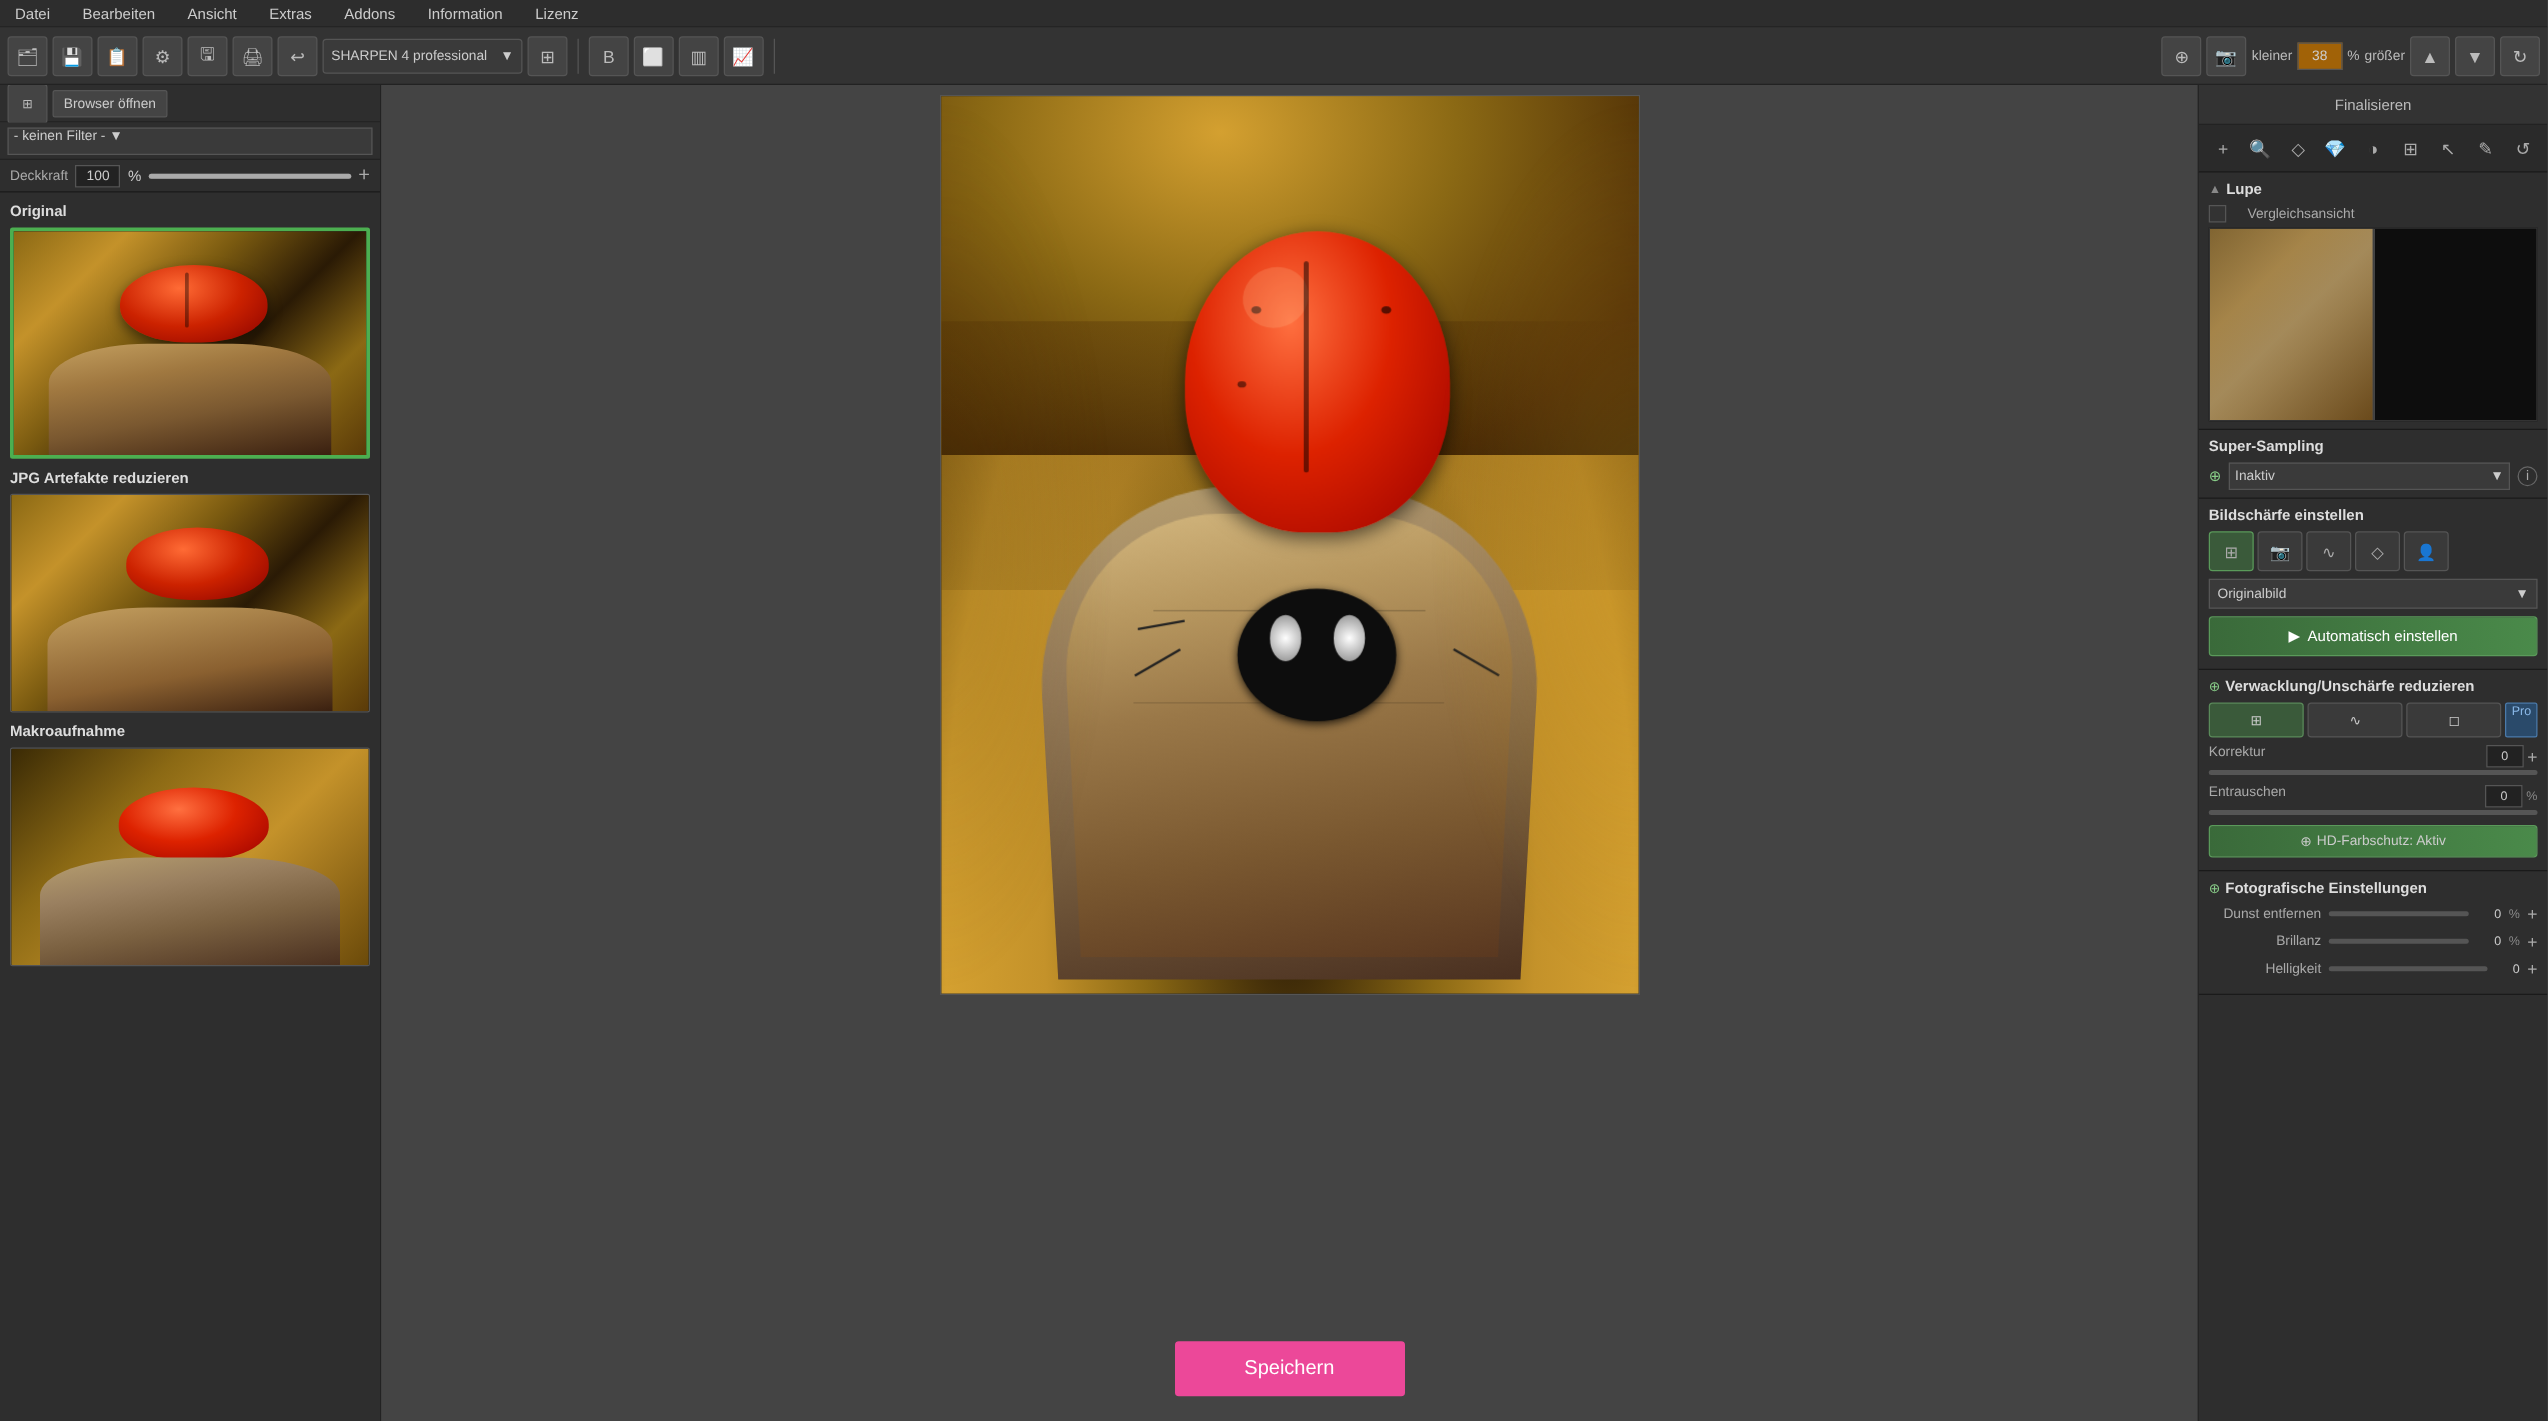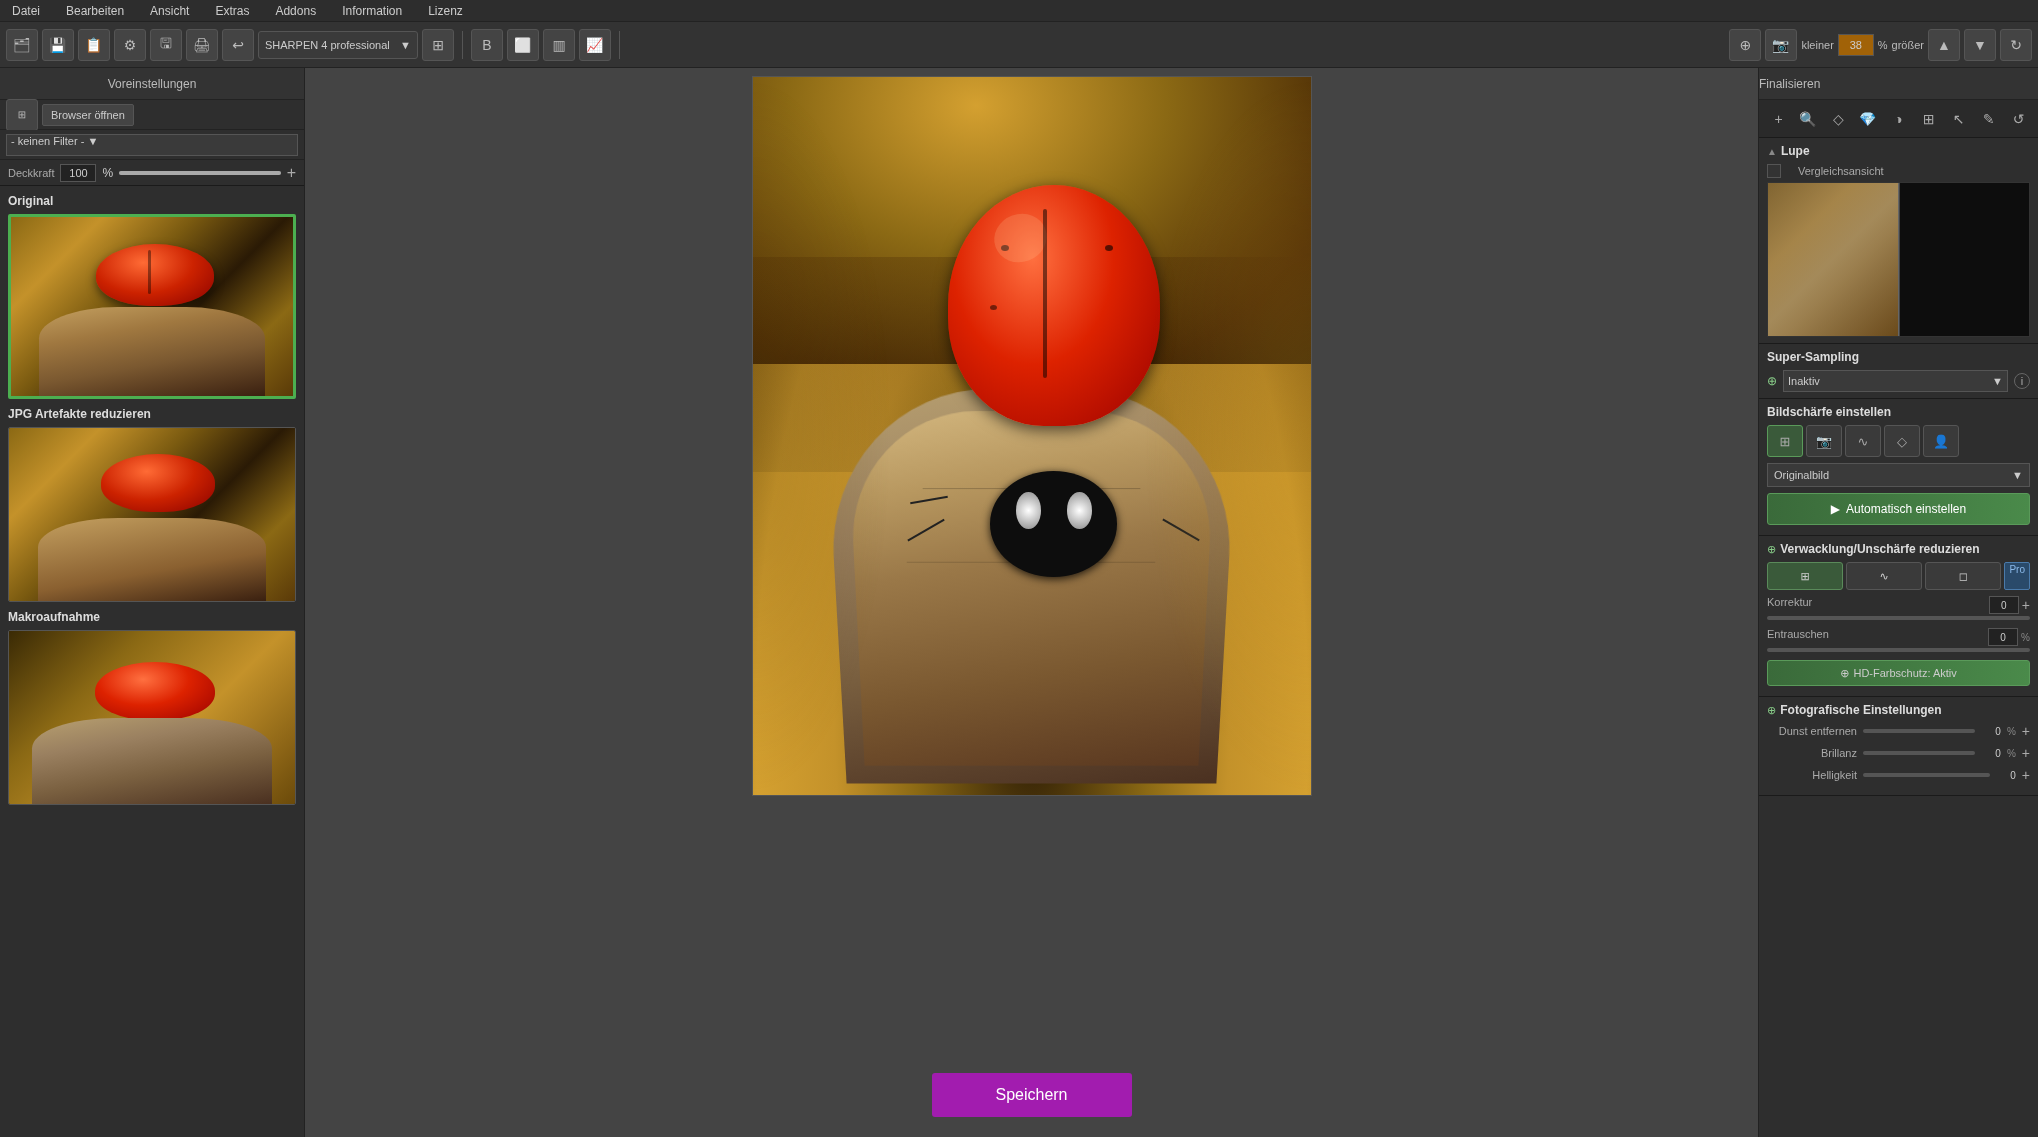--- a/index.html
+++ b/index.html
@@ -310,23 +310,23 @@
       background: linear-gradient(170deg, #b8a070 0%, #9a8060 30%, #7a6040 60%, #4a3020 100%);
       border-radius: 40% 40% 0 0;
       transform: perspective(300px) rotateX(-5deg);
     }
 
     .save-btn {
       position: absolute;
       bottom: 20px;
       left: 50%;
       transform: translateX(-50%);
-      width: 200px;
+      width: 184px;
       height: 44px;
-      background: #a21caf;
+      background: #ec4899;
       border: none;
       border-radius: 3px;
       color: #fff;
       font-size: 16px;
       cursor: pointer;
       display: flex;
       align-items: center;
       justify-content: center;
     }
 
@@ -340,21 +340,21 @@
       overflow-y: auto;
     }
     .right-panel::-webkit-scrollbar { width: 6px; }
     .right-panel::-webkit-scrollbar-thumb { background: #555; border-radius: 3px; }
 
     .right-panel-header {
       height: 32px;
       background: #333;
       display: flex;
       align-items: center;
-      justify-content: flex-start;
+      justify-content: center;
       border-bottom: 1px solid #222;
       font-size: 12px;
       color: #bbb;
     }
 
     
     .right-icon-toolbar {
       height: 38px;
       background: #2a2a2a;
       display: flex;
@@ -694,23 +694,20 @@
     <span>größer</span>
     <div class="toolbar-btn">▲</div>
     <div class="toolbar-btn">▼</div>
     <div class="toolbar-btn">↻</div>
   </div>
 </div>
 
 <div class="main-layout">
 
   <div class="left-panel">
-    <div class="panel-header">
-      <span>Voreinstellungen</span>
-    </div>
     <div class="panel-sub-toolbar">
       <div class="toolbar-btn" style="font-size:10px;">⊞</div>
       <div class="open-browser-btn">
         <span>Browser öffnen</span>
       </div>
     </div>
     <div class="panel-sub-toolbar">
       <div class="filter-select">
         <span>- keinen Filter -</span>
         <span>▼</span>

